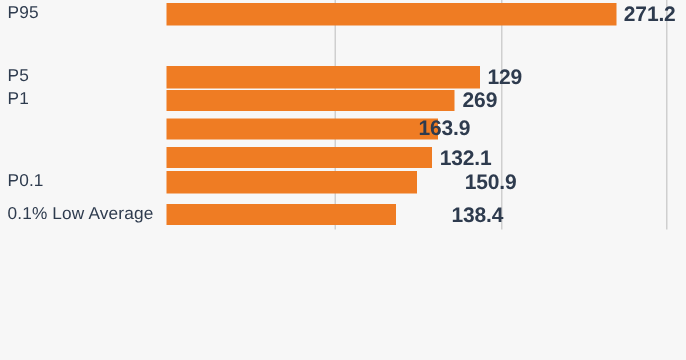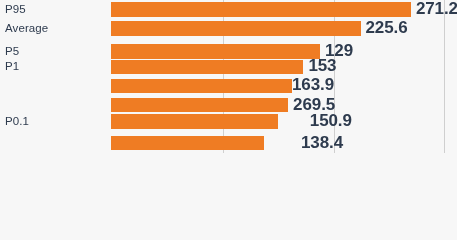--- a/index.html
+++ b/index.html
@@ -68,21 +68,21 @@
     left: 111px;
     top: 2.3px;
     height: 14.3px;
     background: #ef7c23;
   }
   .bar-value {
     position: absolute;
     top: 0;
     height: 19.1px;
     line-height: 18px;
-    font-size: 17px;
+    font-size: 14px;
     font-weight: bold;
     color: #2e3b4e;
     white-space: nowrap;
     letter-spacing: -0.1px;
   }
 </style>
 </head>
 <body>
 
 <div class="chart">
@@ -94,53 +94,49 @@
   </div>
 
   <div class="rows">
 
     <div class="row" style="top:0px;">
       <span class="row-label">P95</span>
       <div class="bar" style="width:299.9px;"></div>
       <span class="bar-value" style="left:415.9px;">271.2</span>
     </div>
 
-    <div class="row" style="top:19.1px;">
-      <span class="row-label">Average</span>
-      <div class="bar" style="width:249.5px;"></div>
-      <span class="bar-value" style="left:365.5px;">225.6</span>
-    </div>
 
     <div class="row" style="top:42px;">
       <span class="row-label">P5</span>
       <div class="bar" style="width:209.0px;"></div>
       <span class="bar-value" style="left:325.0px;">129</span>
     </div>
 
     <div class="row" style="top:57.3px;">
       <span class="row-label">P1</span>
       <div class="bar" style="width:192.4px;"></div>
-      <span class="bar-value" style="left:308.4px;">153</span>
+      <span class="bar-value" style="left:308.4px;">269</span>
     </div>
 
     <div class="row" style="top:76.4px;">
       <div class="bar" style="width:181.2px;"></div>
-      <span class="bar-value" style="left:292px;">163.9</span>
+      <span class="bar-value" style="left:279px;">163.9</span>
     </div>
 
     <div class="row" style="top:95.5px;">
       <div class="bar" style="width:177.1px;"></div>
-      <span class="bar-value" style="left:293.1px;">269.5</span>
+      <span class="bar-value" style="left:293.1px;">132.1</span>
     </div>
 
     <div class="row" style="top:112px;text-decoration:underline;">
       <span class="row-label">P0.1</span>
       <div class="bar" style="width:166.8px;"></div>
       <span class="bar-value" style="left:282.8px;margin-left:27px;">150.9</span>
     </div>
 
     <div class="row" style="top:133.7px;">
+      <span class="row-label">0.1% Low Average</span>
       <div class="bar" style="width:153.0px;"></div>
       <span class="bar-value" style="left:269.0px;margin-left:32px;">138.4</span>
     </div>
 
   </div>
 </div>
 
 </body></html>

